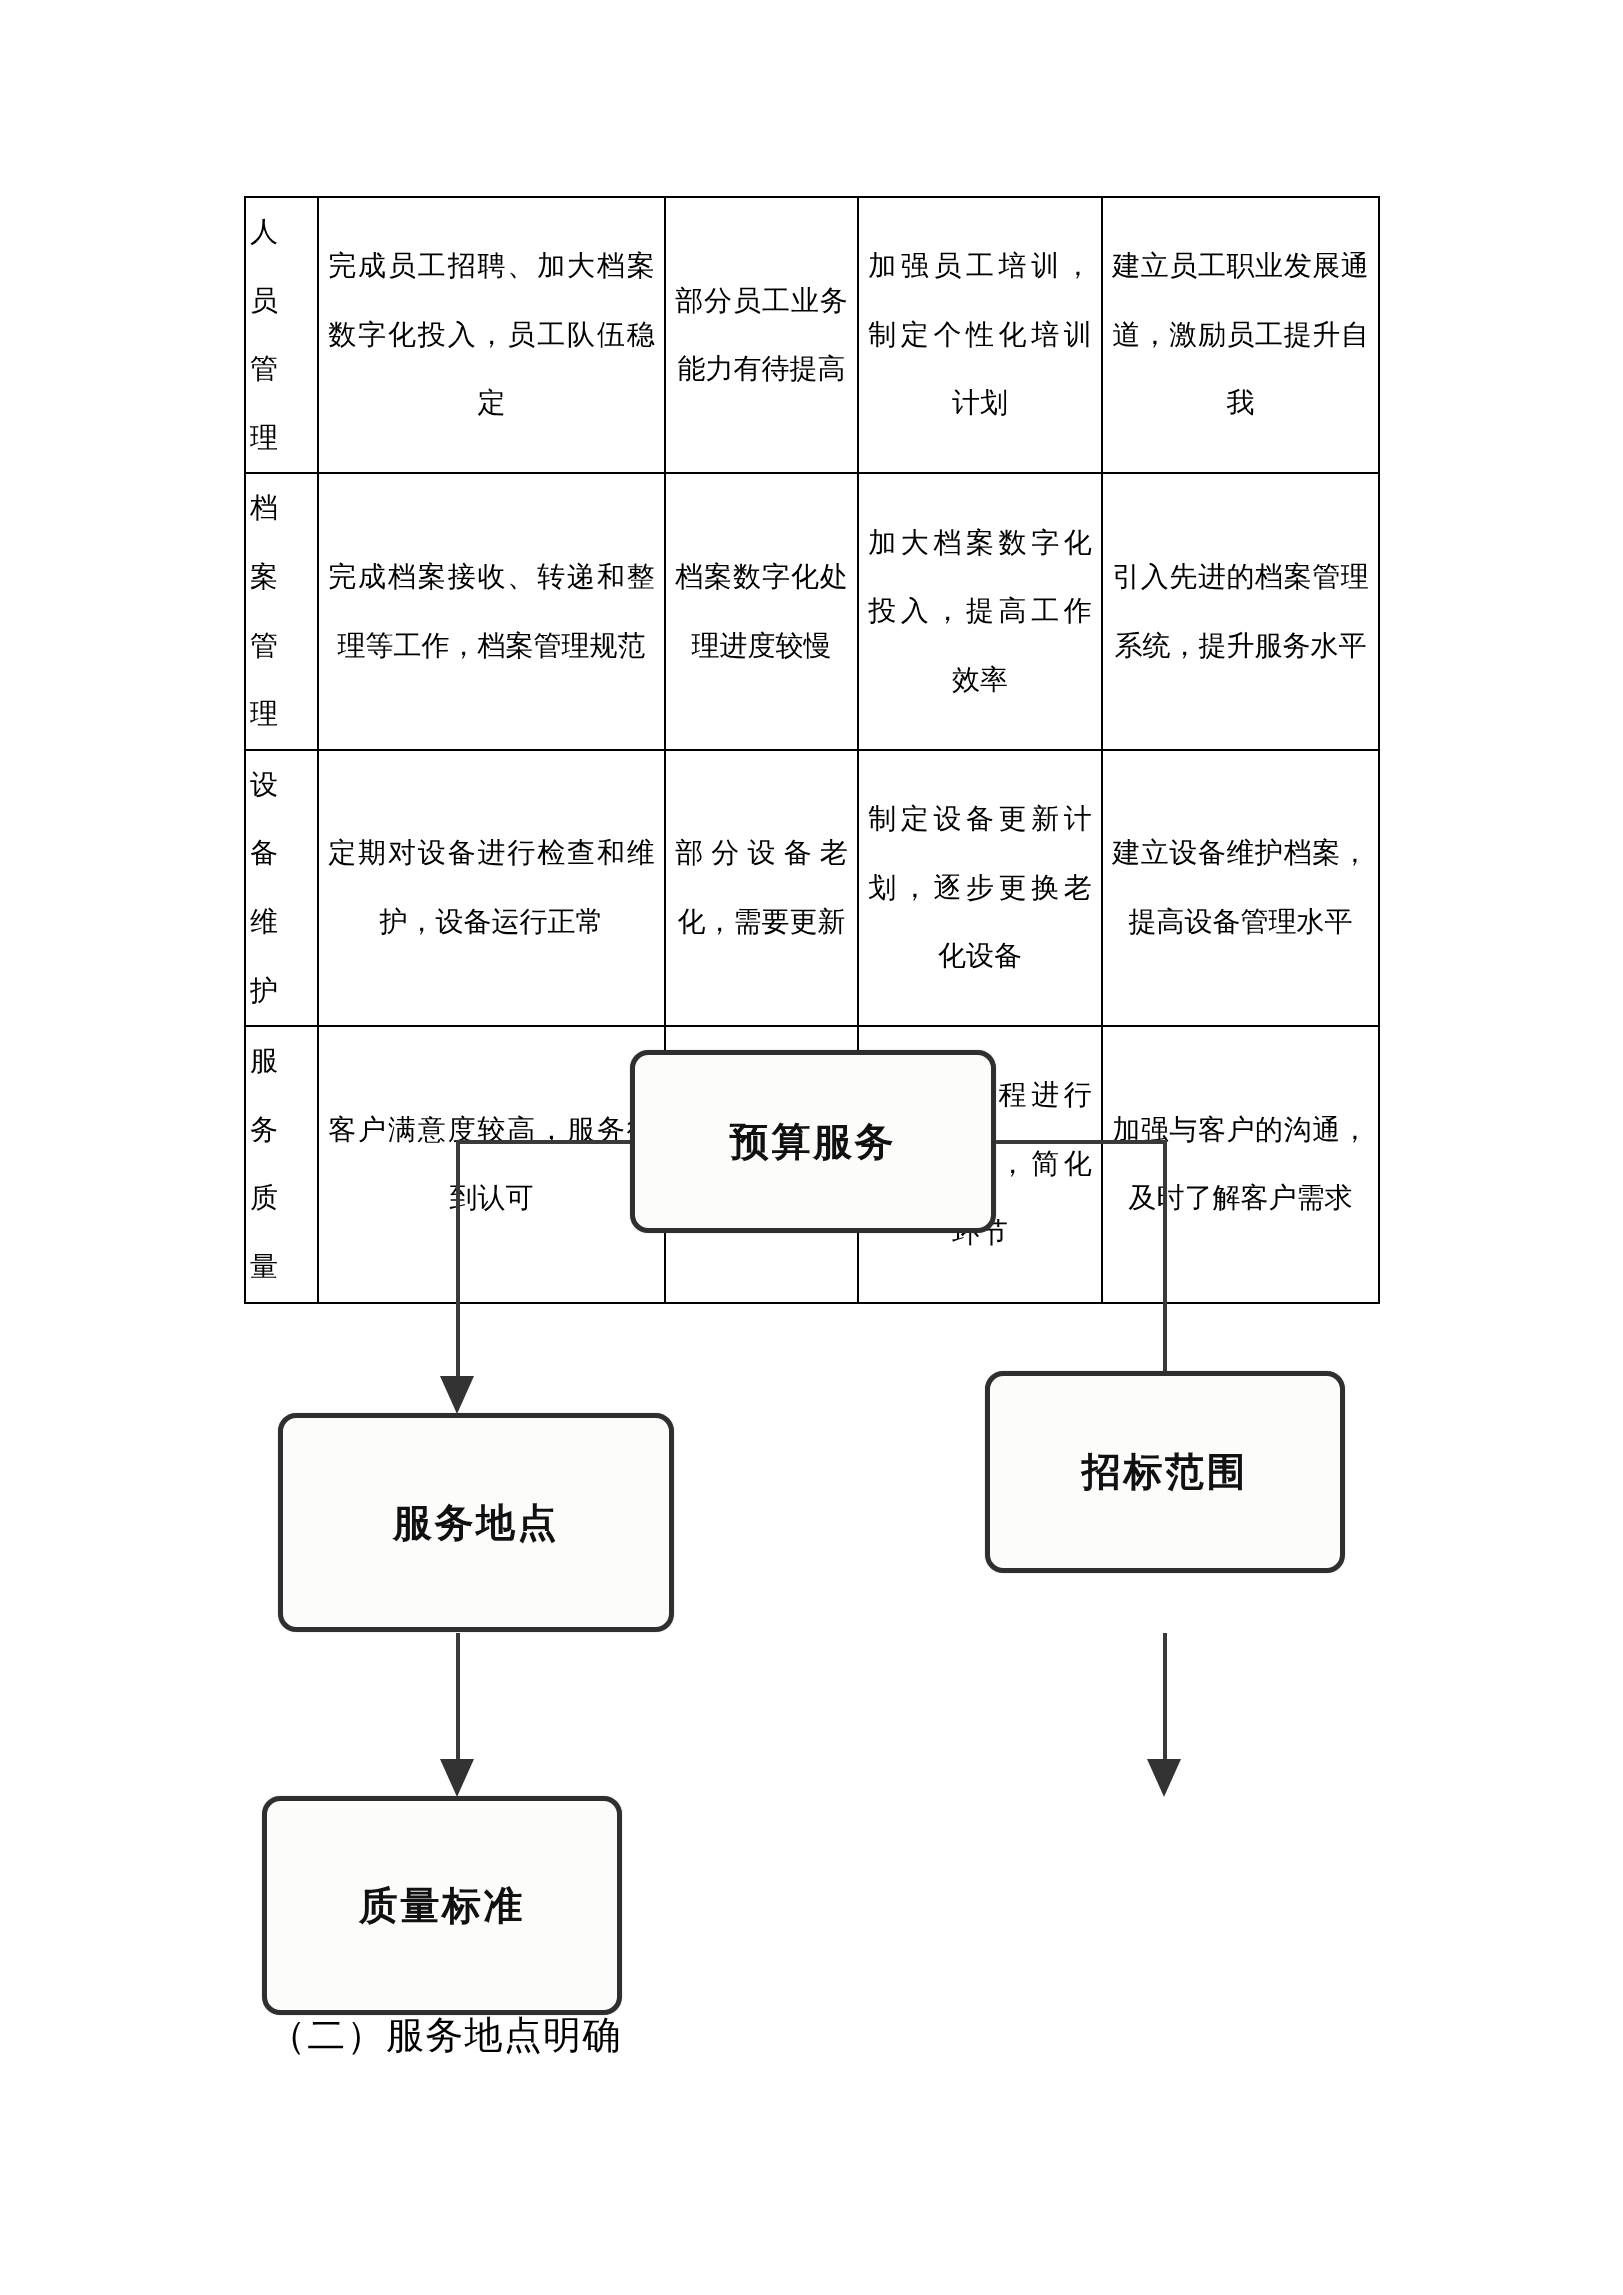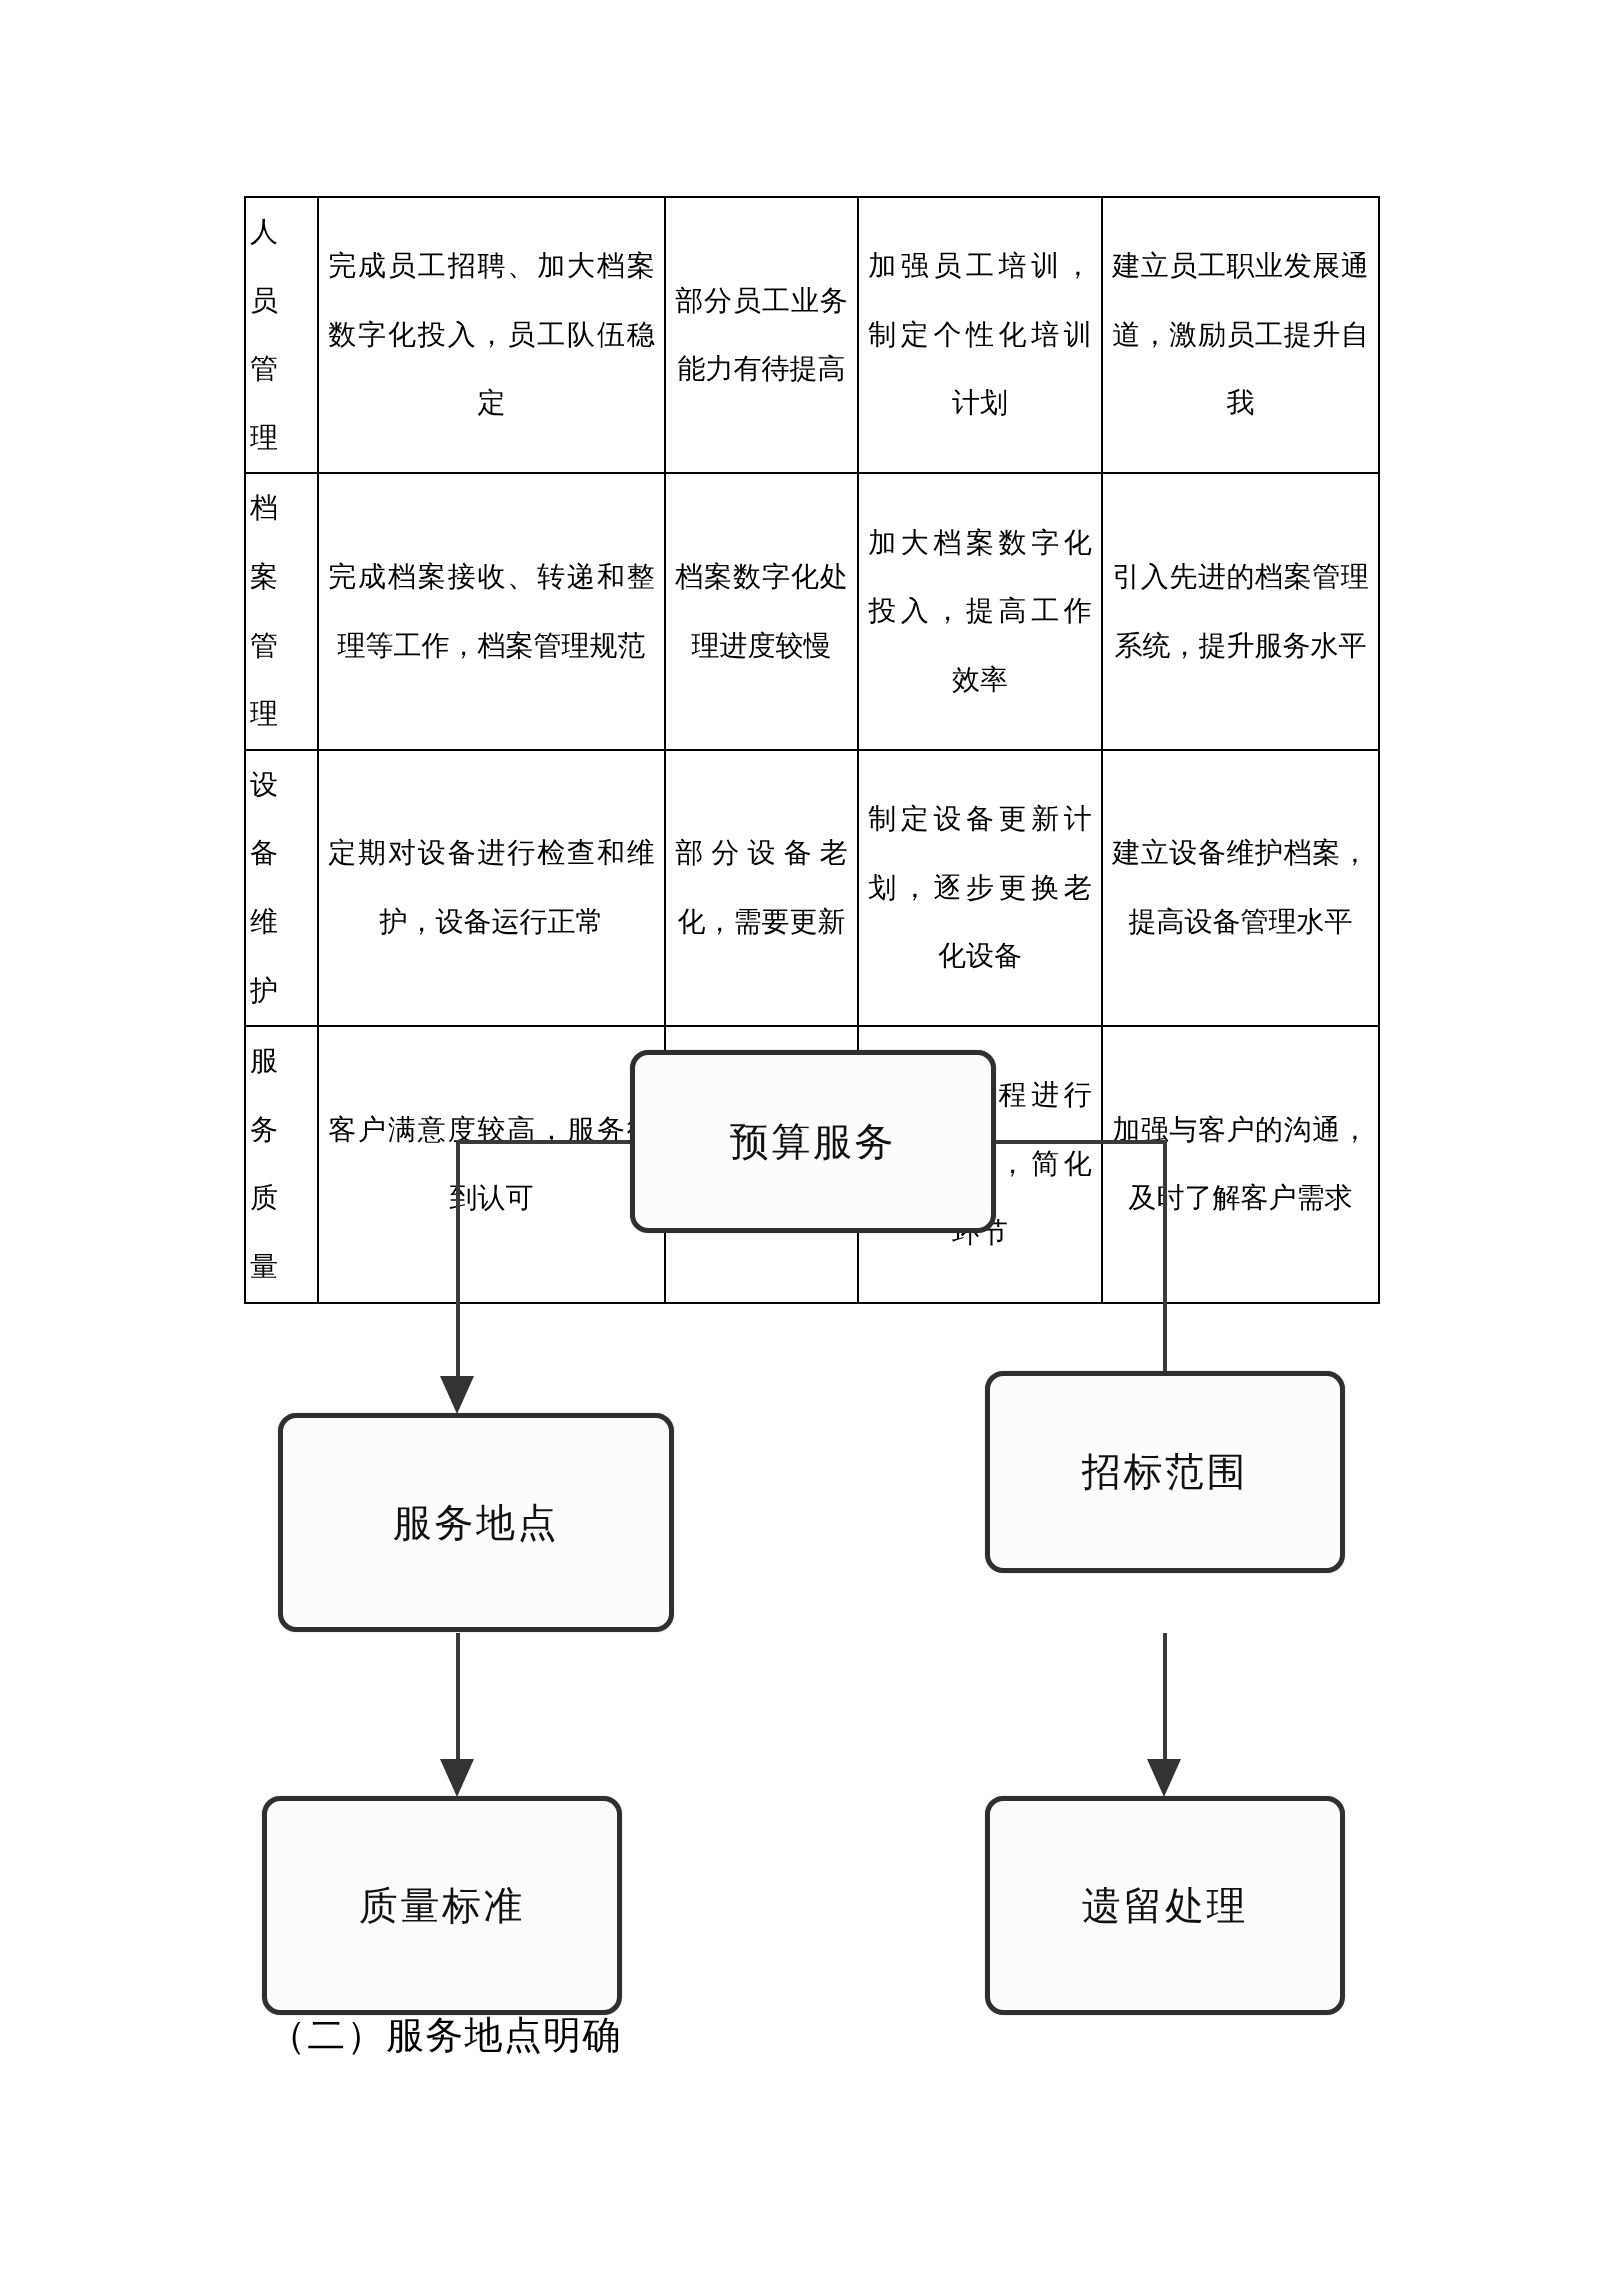--- a/index.html
+++ b/index.html
@@ -51,21 +51,21 @@
 
   
   .node {
     position: absolute;
     border: 5.9px solid #2f2f2f;
     border-radius: 18.3px;
     background: #fcfcfb;
     display: flex;
     align-items: center;
     justify-content: center;
-    font-weight: normal;
+    font-weight: bold;
     font-size: 39px;
     letter-spacing: 2.6px;
     color: #111111;
     box-shadow: 0 0 1.3px rgba(0,0,0,0.35);
   }
   .node-root  { left: 630px;  top: 1050px; width: 366px; height: 183px; }
   .node-a     { left: 278px;  top: 1413px; width: 396px; height: 219px; }
   .node-b     { left: 985px; top: 1371px; width: 360px; height: 202px; }
   .node-c     { left: 262px;  top: 1796px; width: 360px; height: 219px; }
   .node-d     { left: 985px; top: 1796px; width: 360px; height: 219px; }
@@ -167,20 +167,17 @@
   </div>
   <div class="node node-a">
     <span>服务地点</span>
   </div>
   <div class="node node-b">
     <span>招标范围</span>
   </div>
   <div class="node node-c">
     <span>质量标准</span>
   </div>
-  <div class="node node-d">
-    <span>遗留处理</span>
-  </div>
 
   <div class="section-heading">（二）服务地点明确</div>
 
 </div>
 
 
 </body></html>

